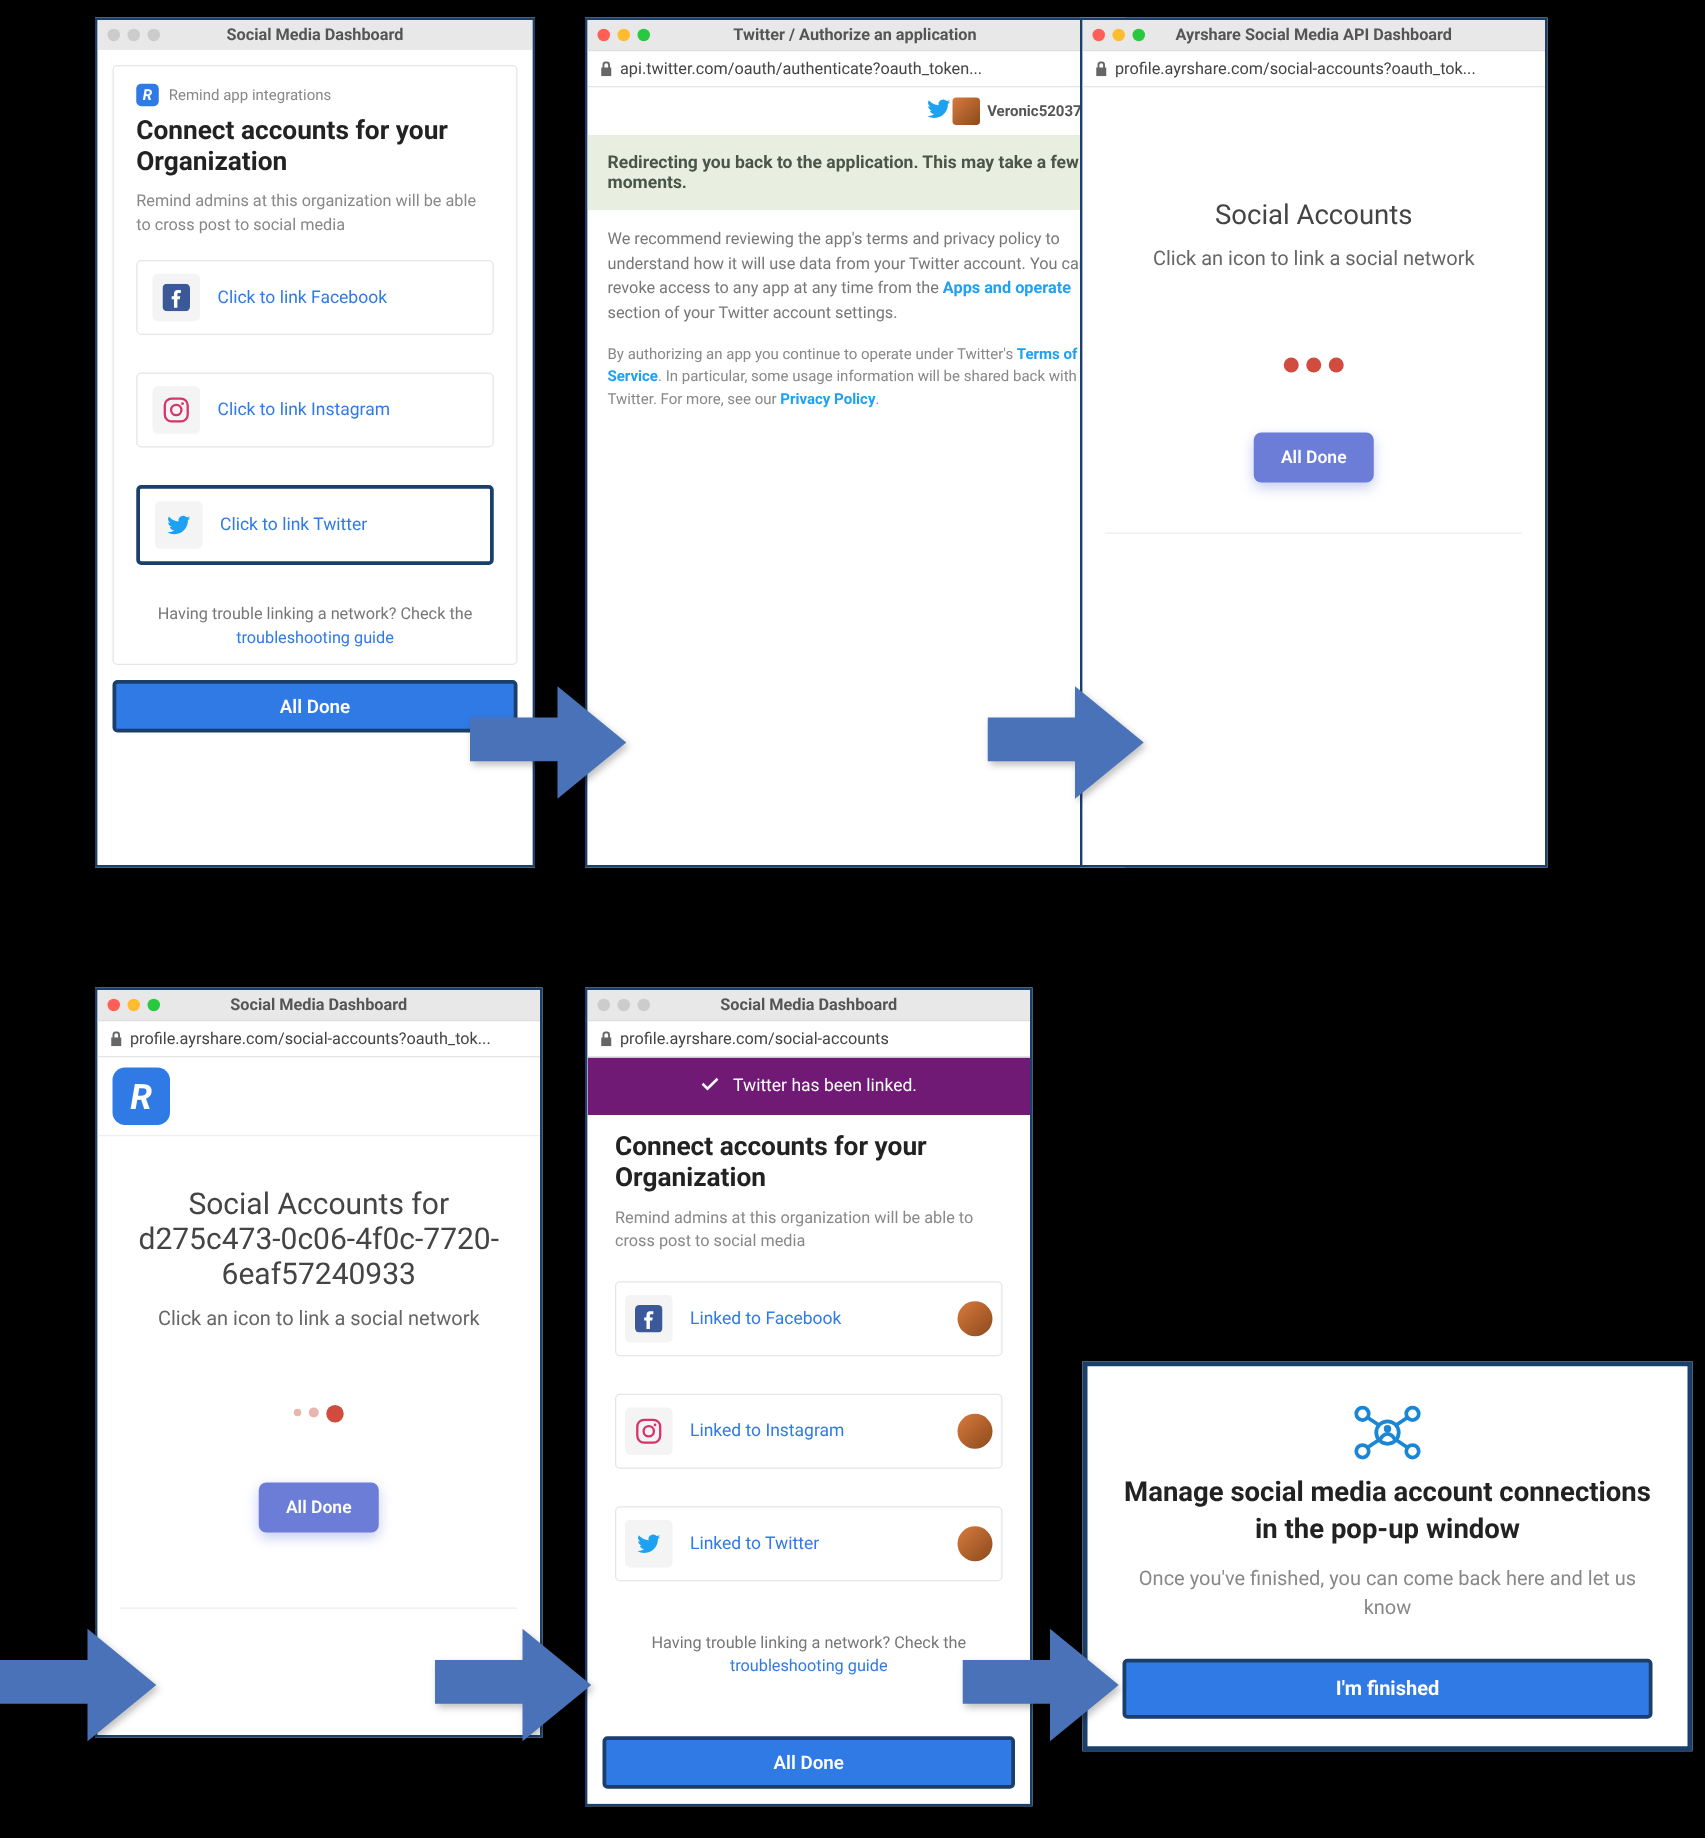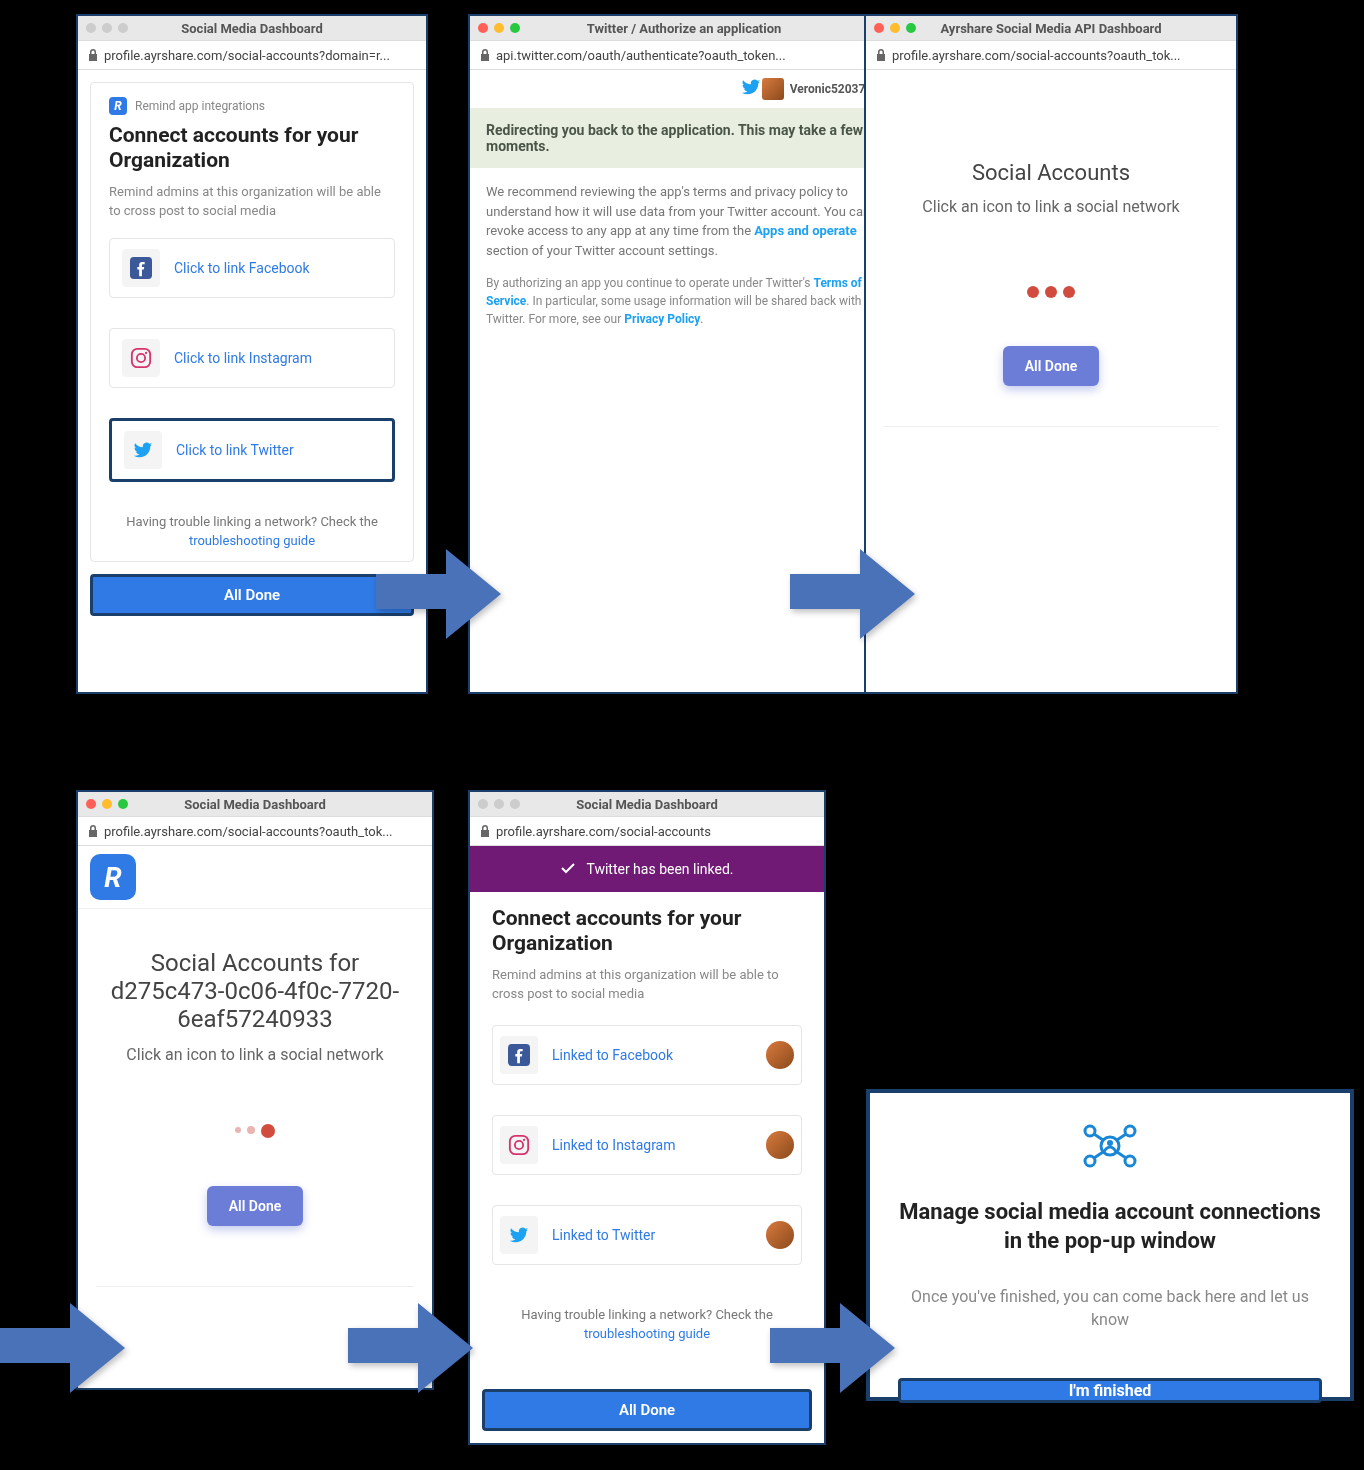--- a/index.html
+++ b/index.html
@@ -132,21 +132,21 @@
     display:flex; align-items:center; justify-content:center; gap:10px; font-size:14px;
   }
   .s5 .body { padding: 14px 22px;}
   .s5 h2 { font-size:21px; color:#222; font-weight:700; line-height:1.2; margin-bottom:10px;}
   .s5 .sub { font-size:13px; color:#888; line-height:1.4; margin-bottom: 22px;}
   .s5 .net-row { padding: 10px 7px;}
 
   
   .modal {
     position:absolute; background:#fff; border:4px solid #1a3f6b;
-    display:flex; flex-direction:column; align-items:center; padding: 30px 28px 22px 28px; gap: 17px;
+    display:flex; flex-direction:column; align-items:center; padding: 30px 28px 22px 28px;
   }
   .modal .nicon { width:56px; height:46px; margin-bottom:12px;}
   .modal h2 { font-size:22px; color:#222; text-align:center; font-weight:700; line-height:1.3; margin-bottom:14px;}
   .modal .ms { font-size:16px; color:#888; text-align:center; margin-bottom:30px; line-height:1.4;}
   .modal .fin {
     background:#2f7ae5; color:#fff; border:3px solid #1a3f6b; border-radius:4px;
     width:100%; height:54px; font-size:16px; font-weight:700;
     display:flex; align-items:center; justify-content:center;
   }
 
@@ -159,28 +159,20 @@
 <body>
 
 <div class="window" style="left:76px; top:14px; width:352px; height:680px;">
   <div class="titlebar">
     <div class="tlights">
       <div class="dot"></div>
       <div class="dot"></div>
       <div class="dot"></div>
     </div>
     <div class="title-text">Social Media Dashboard</div>
-  </div>
-  <div class="urlbar">
-    <span class="lock">
-      <svg viewBox="0 0 10 12">
-          <path fill="#666" d="M5 0a3 3 0 0 0-3 3v2H1v7h8V5H8V3a3 3 0 0 0-3-3zm0 1.5A1.5 1.5 0 0 1 6.5 3v2h-3V3A1.5 1.5 0 0 1 5 1.5z"></path>
-        </svg>
-    </span>
-    <span>profile.ayrshare.com/social-accounts?domain=r...</span>
   </div>
   <div class="content">
     <div class="card">
       <div class="remind-row">
         <span class="remind-badge">R</span>
         <span>Remind app integrations</span>
       </div>
       <h2>Connect accounts for your Organization</h2>
       <div class="sub">Remind admins at this organization will be able to cross post to social media</div>
 

